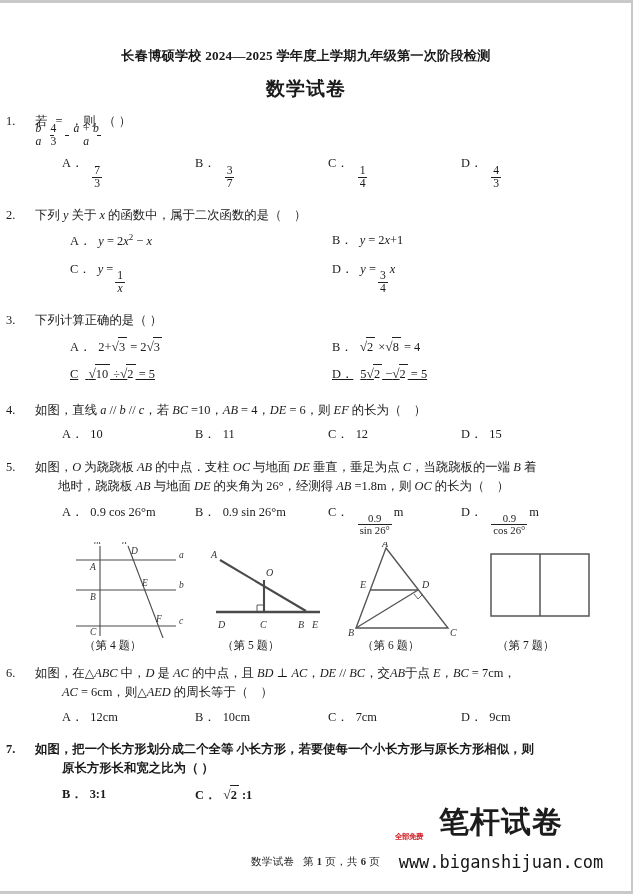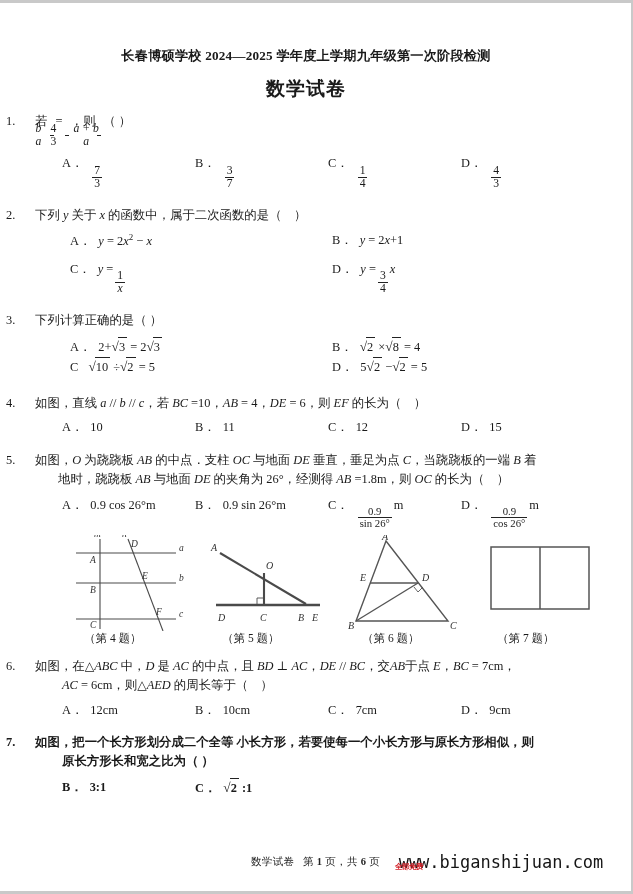--- a/index.html
+++ b/index.html
@@ -231,21 +231,21 @@
 
   <div class="q" style="margin-top:16px;">
     <div class="q-stem">
       <span class="qnum">3.</span>
       <span>下列计算正确的是（      ）</span>
     </div>
     <div class="opts two" style="padding-left:52px;">
       <div class="opt"><span class="lbl">A．</span>2+<span class="radsym">√</span><span class="sqrt">3</span> = 2<span class="radsym">√</span><span class="sqrt">3</span></div>
       <div class="opt"><span class="lbl">B．</span><span class="radsym">√</span><span class="sqrt">2</span> ×<span class="radsym">√</span><span class="sqrt">8</span> = 4</div>
     </div>
-    <div class="opts two" style="padding-left:52px;margin-top:0;">
+    <div class="opts two" style="padding-left:52px;margin-top:7px;text-decoration:underline;">
       <div class="opt"><span class="lbl">C</span>&nbsp;<span class="radsym">√</span><span class="sqrt">10</span> ÷<span class="radsym">√</span><span class="sqrt">2</span> = 5</div>
       <div class="opt"><span class="lbl">D．</span>5<span class="radsym">√</span><span class="sqrt">2</span> −<span class="radsym">√</span><span class="sqrt">2</span> = 5</div>
     </div>
   </div>
 
   <div class="q" style="margin-top:16px;">
     <div class="q-stem">
       <span class="qnum">4.</span>
       如图，直线 <span class="it">a</span> // <span class="it">b</span> // <span class="it">c</span>，若 <span class="it">BC</span> =10，<span class="it">AB</span> = 4，<span class="it">DE</span> = 6，则 <span class="it">EF</span> 的长为（&nbsp;&nbsp;&nbsp;&nbsp;）
     </div>
@@ -384,20 +384,21 @@
     <div class="opts four" style="padding-left:44px;margin-top:7px;">
       <div class="opt"><span class="lbl">B．</span><span>3:1</span></div>
       <div class="opt"><span class="lbl">C．</span><span class="radsym">√</span><span class="sqrt">2</span> :1</div>
       <div class="opt"></div>
     </div>
   </div>
 
 </div>
 
   <div class="wm">
+    <div class="wm-cn">笔杆试卷</div>
     <div class="wm-url">www.biganshijuan.com</div>
     <div class="wm-free">全部免费</div>
   </div>
 
   <div class="footer">
     <span>数学试卷</span>&nbsp;&nbsp;&nbsp;<span>第</span>
     <span class="pg">1</span>
     <span>页，共</span>
     <span class="pg">6</span>
     <span>页</span>

